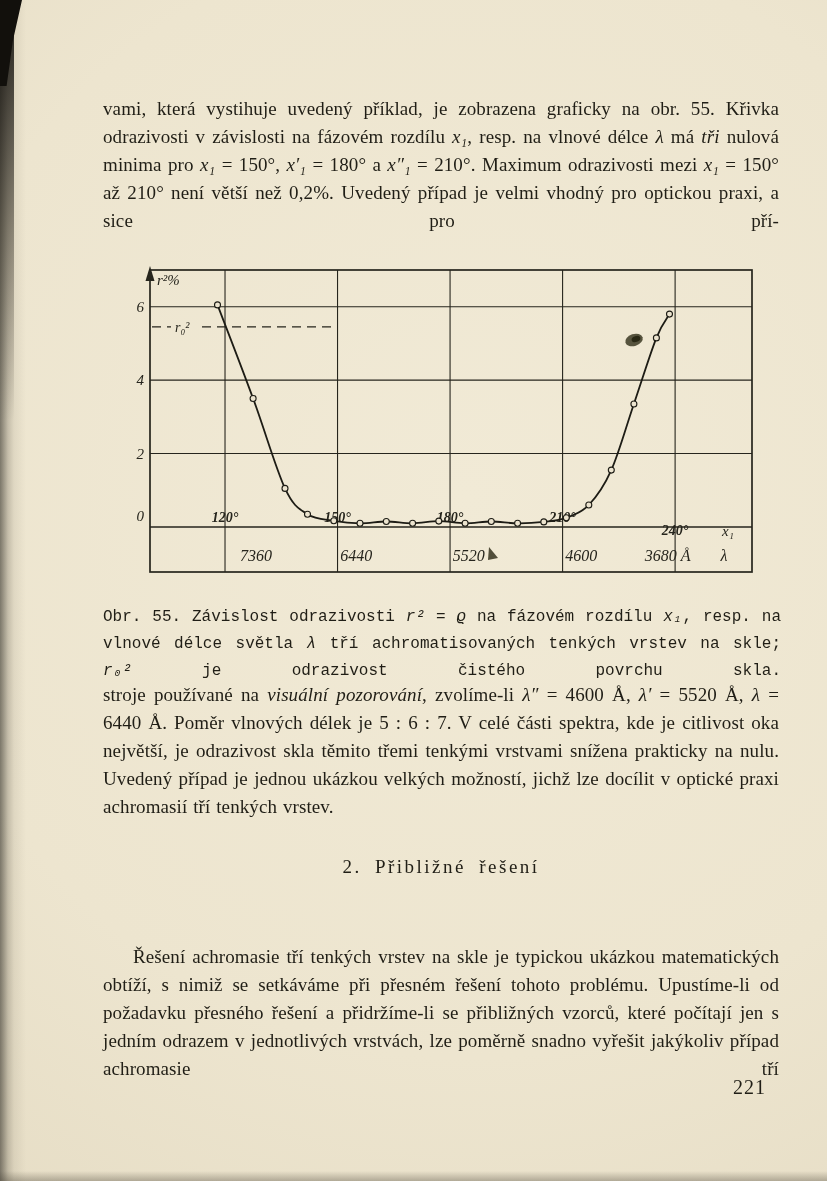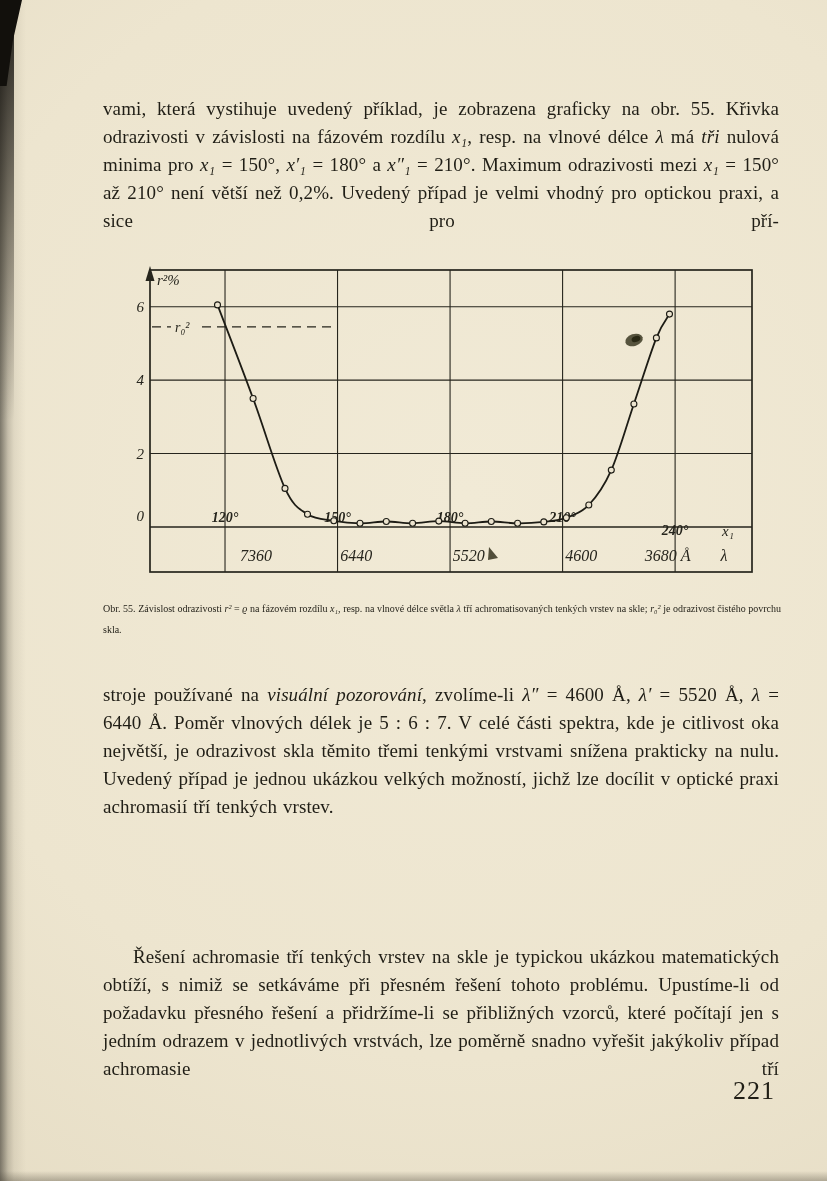--- a/index.html
+++ b/index.html
@@ -18,27 +18,27 @@
     background:linear-gradient(270deg, rgba(120,110,90,.30), rgba(0,0,0,0));}
 
   .para{position:absolute;left:103px;width:676px;font-size:19px;line-height:28px;
     text-align:justify;letter-spacing:.1px;word-spacing:1px;}
   .para.justify-last{text-align-last:justify}
   .indent{text-indent:30px}
   .it{font-style:italic}
   #p1{top:76px}
   #p3{top:662px}
   #p4{top:924px}
-  .caption{position:absolute;left:103px;top:588px;width:678px;font-size:10px;line-height:21px;
-    text-align:justify;text-align-last:justify;}
+  .caption{position:absolute;left:103px;top:588px;width:678px;font-size:16px;line-height:27px;
+    text-align:justify;text-align-last:justify;font-family:Liberation Mono, monospace;}
   .heading{position:absolute;left:103px;top:856px;width:676px;text-align:center;
     font-size:19px;font-weight:normal;letter-spacing:2.5px;word-spacing:6px;margin:0;}
   .figure{position:absolute;left:118px;top:252px;width:640px;height:315px;margin:12px;}
   .figure svg{width:640px;height:315px;display:block}
-  .page-number{position:absolute;left:733px;top:1076px;font-size:26px;letter-spacing:1px;}
+  .page-number{position:absolute;left:733px;top:1076px;font-size:20px;letter-spacing:1px;}
 </style>
 </head>
 <body>
 
 <div class="page">
   <div class="edge-left"></div>
   <div class="edge-left-dark"></div>
   <div class="corner-mark"></div>
   <div class="edge-bottom"></div>
   <div class="edge-right"></div>
@@ -101,17 +101,18 @@
         <ellipse cx="504" cy="76" rx="9" ry="6" fill="#45422c" opacity="0.9" transform="rotate(-18 504 76)"></ellipse>
         <ellipse cx="506" cy="75" rx="4.5" ry="3" fill="#23220f" opacity="0.9" transform="rotate(-18 506 75)"></ellipse>
         <path d="M359 283 l9 11 l-10 2 z" fill="#35321f" opacity="0.85"></path>
       </svg>
   </figure>
 
   <p class="caption"><span>Obr. 55. Závislost odrazivosti </span><span class="it">r²</span><span> = </span><span class="it">ϱ</span><span> na fázovém rozdílu </span><span class="it">x₁</span><span>, resp. na vlnové délce světla </span><span class="it">λ</span><span> tří achromatisovaných tenkých vrstev na skle; </span><span class="it">r₀²</span><span> je odrazivost čistého povrchu skla.</span></p>
 
   <p id="p3" class="para"><span>stroje používané na </span><span class="it">visuální pozorování</span><span>, zvolíme-li </span><span class="it">λ″</span><span> = 4600 Å, </span><span class="it">λ′</span><span> = 5520 Å, </span><span class="it">λ</span><span> = 6440 Å. Poměr vlnových délek je 5 : 6 : 7. V celé části spektra, kde je citlivost oka největší, je odrazivost skla těmito třemi tenkými vrstvami snížena prakticky na nulu. Uvedený případ je jednou ukázkou velkých možností, jichž lze docílit v optické praxi achromasií tří tenkých vrstev.</span></p>
 
+  <h2 class="heading">2. Přibližné řešení</h2>
 
   <p id="p4" class="para indent justify-last"><span>Řešení achromasie tří tenkých vrstev na skle je typickou ukázkou matematických obtíží, s nimiž se setkáváme při přesném řešení tohoto problému. Upustíme-li od požadavku přesného řešení a přidržíme-li se přibližných vzorců, které počítají jen s jedním odrazem v jednotlivých vrstvách, lze poměrně snadno vyřešit jakýkoliv případ achromasie tří</span></p>
 
   <div class="page-number">221</div>
 </div>
 
 </body></html>

